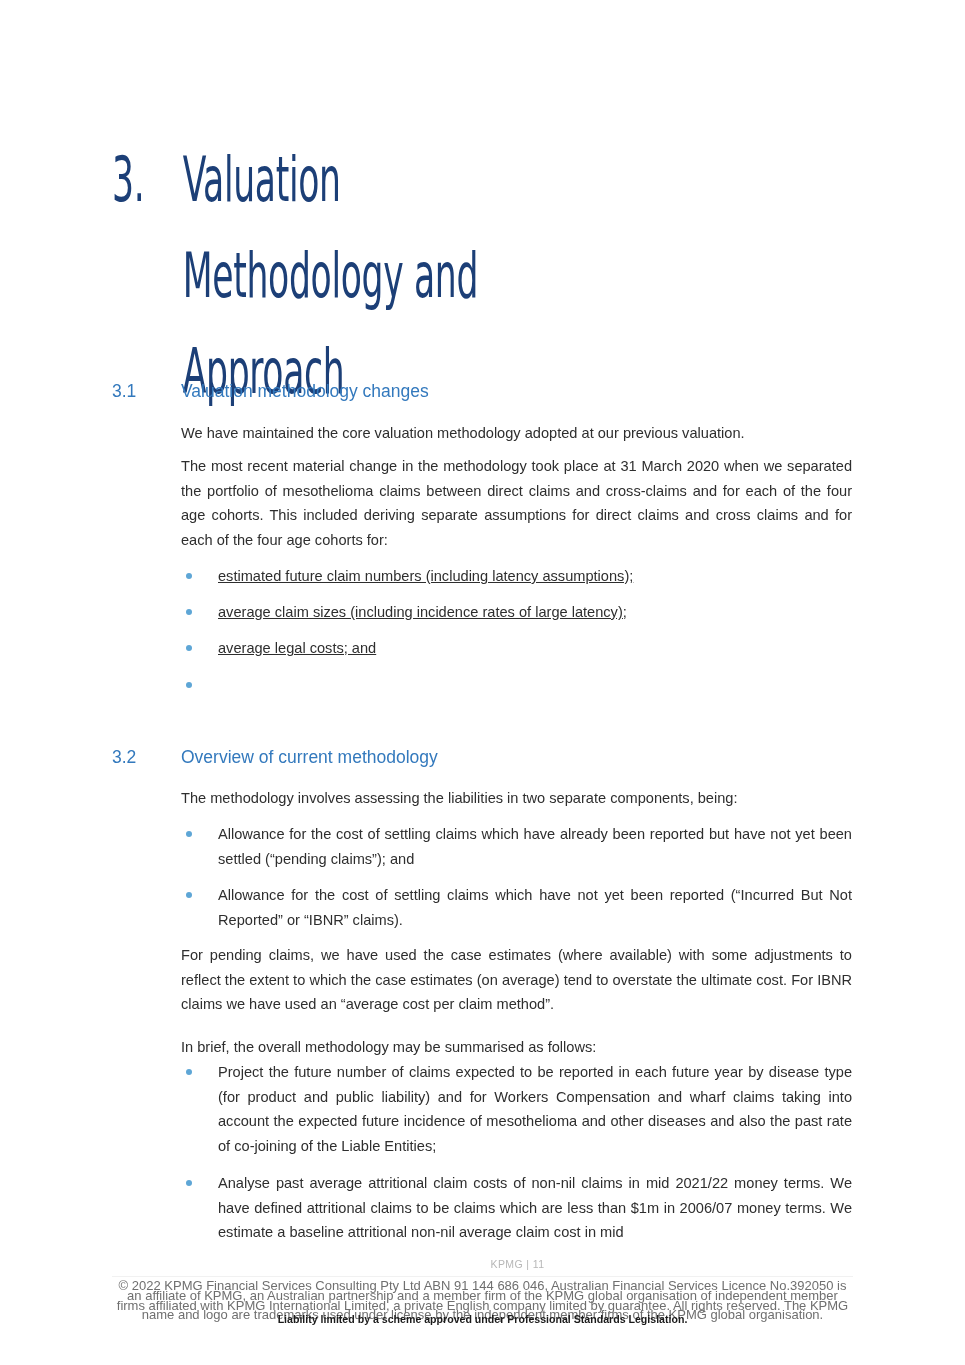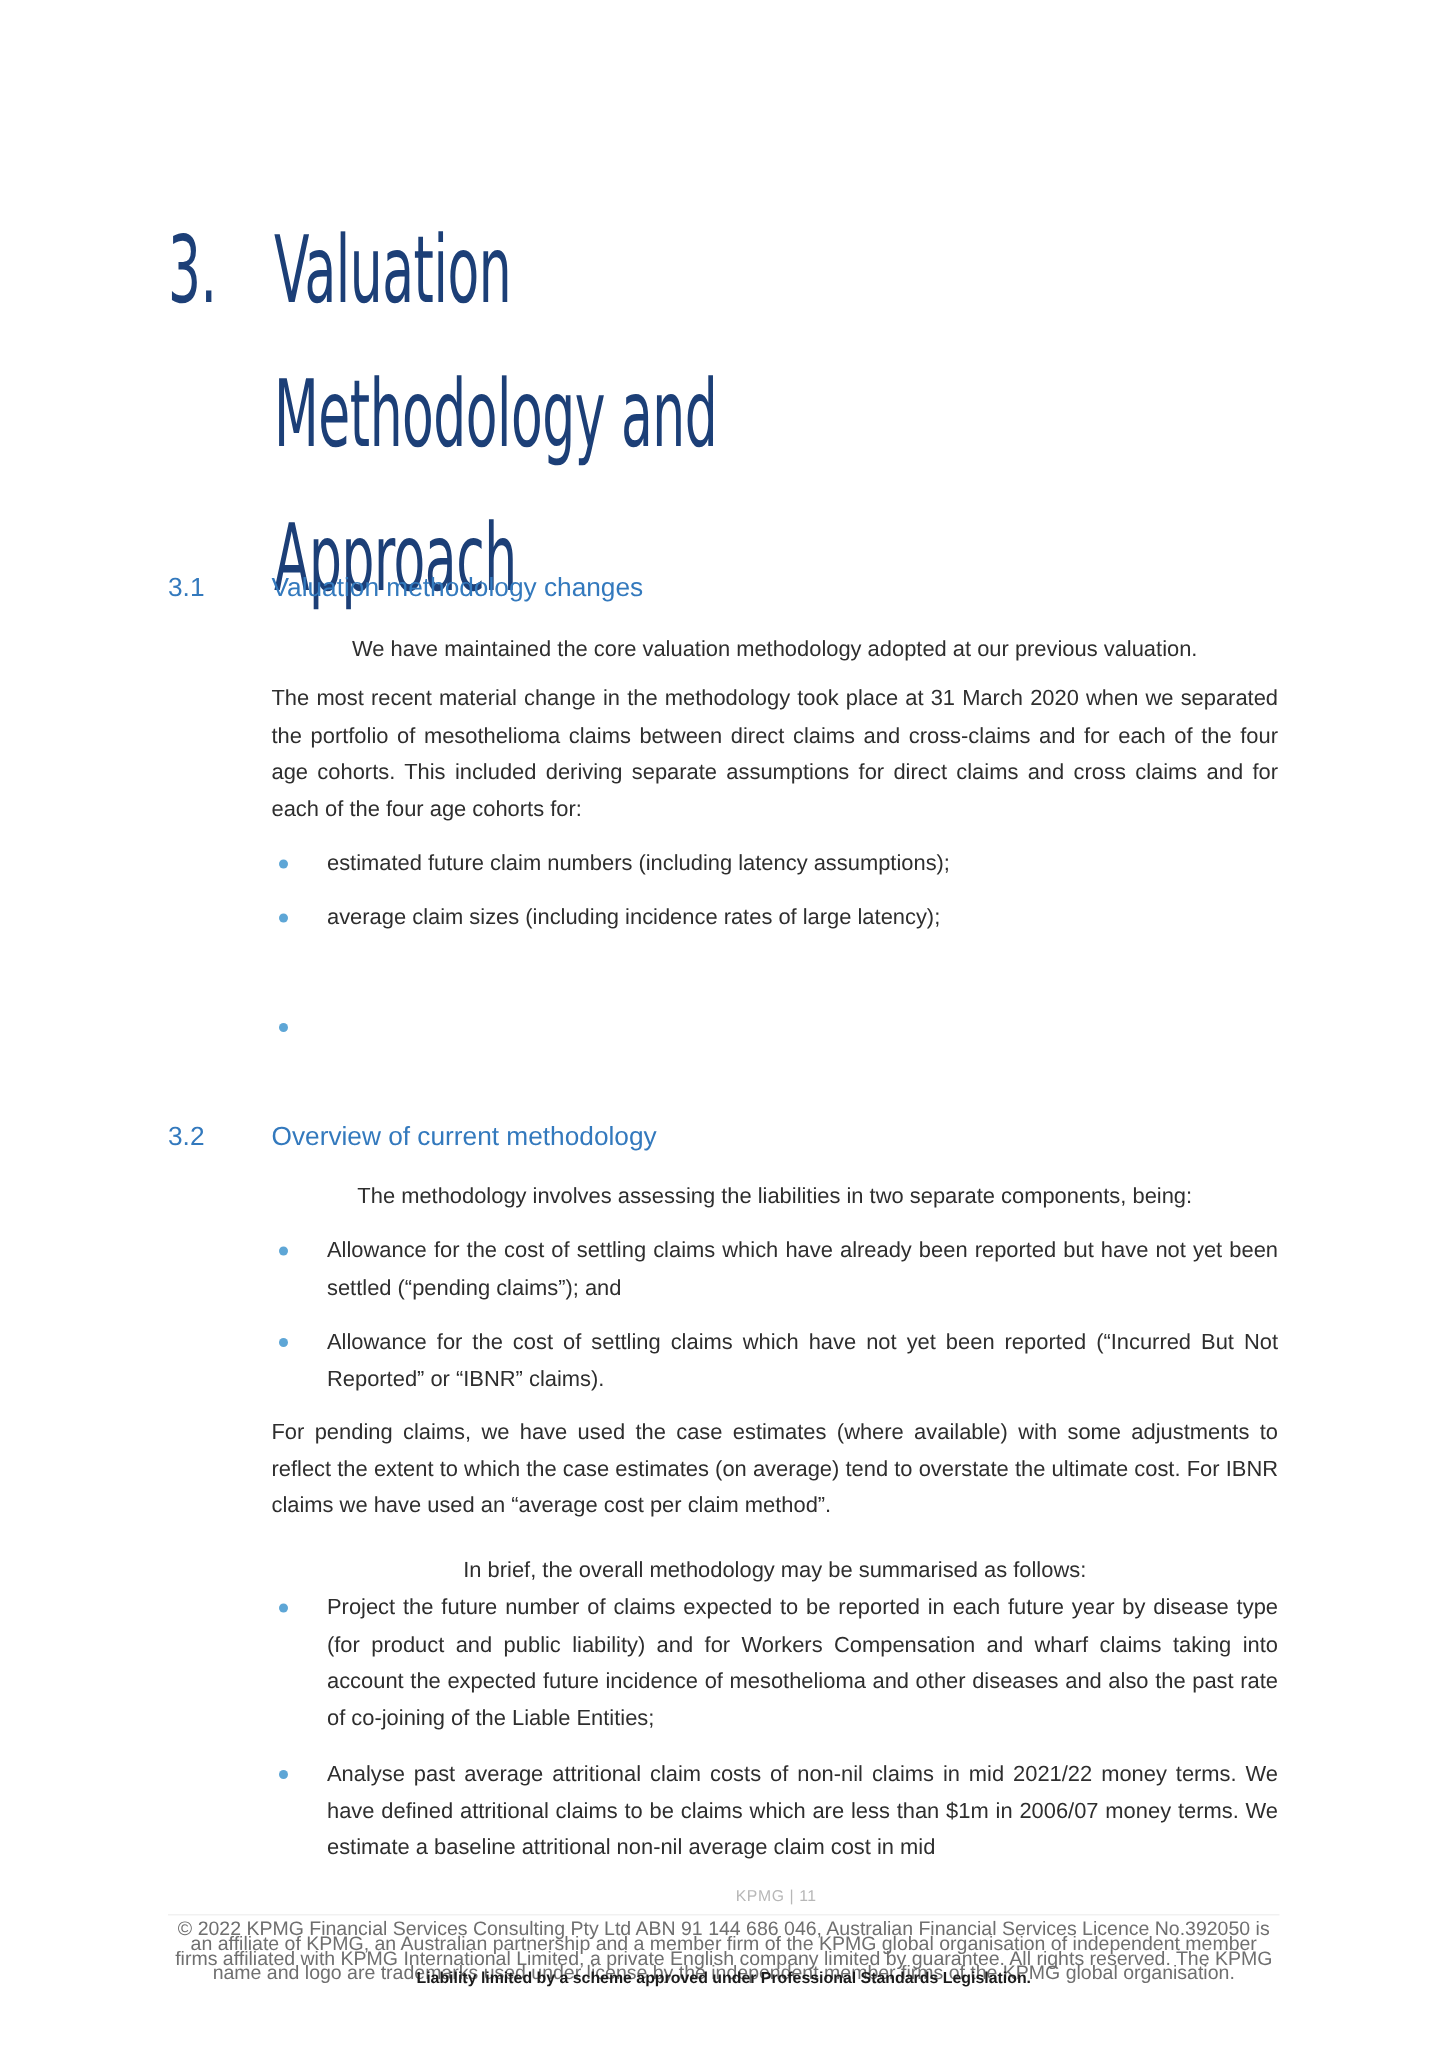--- a/index.html
+++ b/index.html
@@ -75,36 +75,36 @@
   .para {
     position: absolute;
     left: 181px;
     width: 671px;
     color: #2e2e2e;
     font-size: 14.6px;
     line-height: 24.6px;
     text-align: justify;
     text-justify: inter-word;
   }
-  .para.nojust { text-align: center; }
+  .para.nojust { text-align: left; }
 
   
   .bullet {
     position: absolute;
     left: 181px;
     width: 671px;
     color: #2e2e2e;
     font-size: 14.6px;
     line-height: 24.6px;
     text-align: justify;
     text-justify: inter-word;
     padding-left: 37px;
     box-sizing: border-box;
   }
-  .bullet.nojust { text-align: left; }
+  .bullet.nojust { text-align: left; text-decoration: underline; }
   .bullet .dot {
     position: absolute;
     left: 5px;
     top: 9px;
     width: 6px;
     height: 6px;
     border-radius: 50%;
     background: #5ea6d6;
   }
 
@@ -169,20 +169,24 @@
   <div class="para" style="top:454px;">The most recent material change in the methodology took place at 31 March 2020 when we separated the portfolio of mesothelioma claims between direct claims and cross-claims and for each of the four age cohorts. This included deriving separate assumptions for direct claims and cross claims and for each of the four age cohorts for:</div>
 
   <div class="bullet nojust" style="top:564px;">
     <span class="dot"></span>
     <span>estimated future claim numbers (including latency assumptions);</span>
   </div>
   <div class="bullet nojust" style="top:600px;">
     <span class="dot"></span>
     <span>average claim sizes (including incidence rates of large latency);</span>
   </div>
+  <div class="bullet nojust" style="top:636px;">
+    <span class="dot"></span>
+    <span>average legal costs; and</span>
+  </div>
   <div class="bullet" style="top:673px;">
     <span class="dot"></span>
   </div>
 
   <div class="section-head" style="top:746px;">
     <span class="sec-num">3.2</span><span class="sec-title">Overview of current methodology</span>
   </div>
 
   <div class="para nojust" style="top:786px;">The methodology involves assessing the liabilities in two separate components, being:</div>
 

